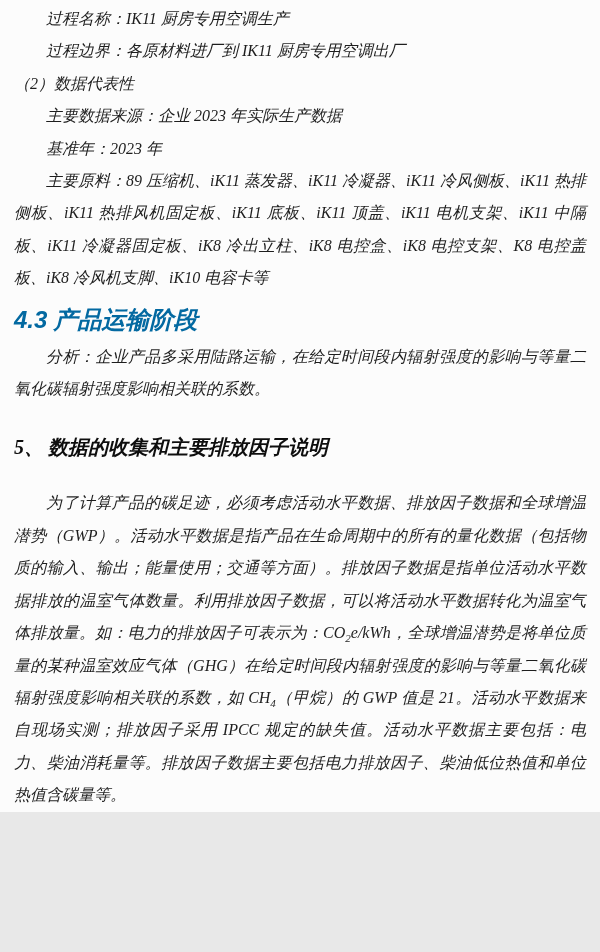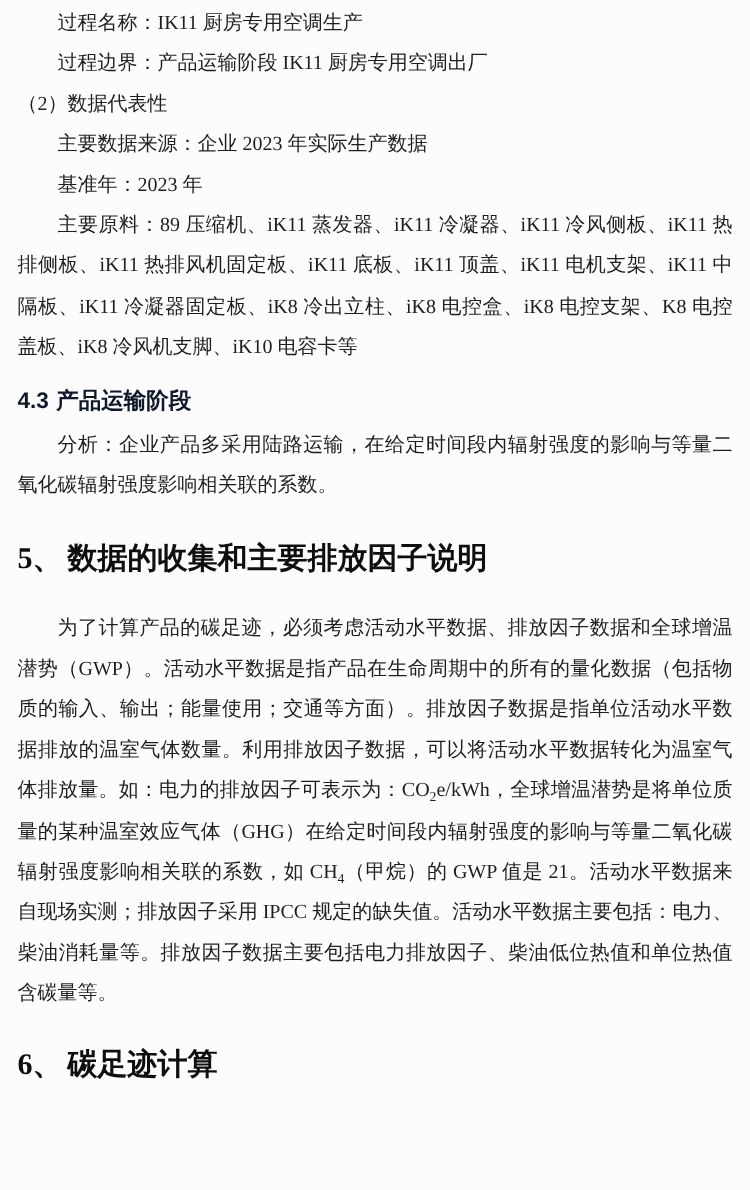--- a/index.html
+++ b/index.html
@@ -1,61 +1,62 @@
 <!DOCTYPE html>
 <html><head>
 <meta charset="utf-8">
 <style>
   html,body { margin:0; padding:0; background:#e8e8e8; }
   .page {
     position:relative;
-    width:600px; height:952px;
+    width:600px; height:812px;
     margin:0 auto;
     box-sizing:border-box;
     background:#fcfcfc;
     color:#1e1e1e;
     padding:3px 14px 0 14px;
     font-family:"Liberation Serif","DejaVu Serif",serif;
     font-size:16px;
     overflow:hidden;
+    font-style:italic;
   }
   p.body {
     margin:0;
     line-height:32.4px;
     text-align:justify;
   }
   p.indent { text-indent:2em; }
   sub { font-size:11px; line-height:0; }
   .h-sub {
     margin:12px 0 8px 0;
-    font-size:18px;
+    font-size:24px;
     line-height:26px;
     font-weight:bold;
     font-family:"Liberation Sans","DejaVu Sans",sans-serif;
-    color:#0f172a;
+    color:#0369a1;
   }
   .h-sub .h-num { font-family:"Liberation Sans","DejaVu Sans",sans-serif; margin-right:6px; }
   .h-main {
-    font-size:24px;
+    font-size:20px;
     line-height:32px;
     font-weight:bold;
     font-family:"Liberation Sans","DejaVu Sans",sans-serif;
     color:#0e0e0e;
   }
   .h-main .h-num { font-family:"Liberation Serif","DejaVu Serif",serif; margin-right:4px; }
   .h-sec5 { margin:26px 0 24px 0; }
   .h-sec6 { margin:24px 0 0 0; }
 </style>
 </head>
 <body>
 
 <div class="page">
 
   <p class="body indent">过程名称：IK11 厨房专用空调生产</p>
-  <p class="body indent">过程边界：产品运输阶段 IK11 厨房专用空调出厂</p>
+  <p class="body indent">过程边界：各原材料进厂到 IK11 厨房专用空调出厂</p>
   <p class="body">（2）数据代表性</p>
   <p class="body indent">主要数据来源：企业 2023 年实际生产数据</p>
   <p class="body indent">基准年：2023 年</p>
   <p class="body indent">主要原料：89 压缩机、iK11 蒸发器、iK11 冷凝器、iK11 冷风侧板、iK11 热排侧板、iK11 热排风机固定板、iK11 底板、iK11 顶盖、iK11 电机支架、iK11 中隔板、iK11 冷凝器固定板、iK8 冷出立柱、iK8 电控盒、iK8 电控支架、K8 电控盖板、iK8 冷风机支脚、iK10 电容卡等</p>
 
   <h3 class="h-sub"><span class="h-num">4.3</span><span>产品运输阶段</span></h3>
 
   <p class="body indent">分析：企业产品多采用陆路运输，在给定时间段内辐射强度的影响与等量二氧化碳辐射强度影响相关联的系数。</p>
 
   <h2 class="h-main h-sec5"><span class="h-num">5、</span><span>数据的收集和主要排放因子说明</span></h2>

